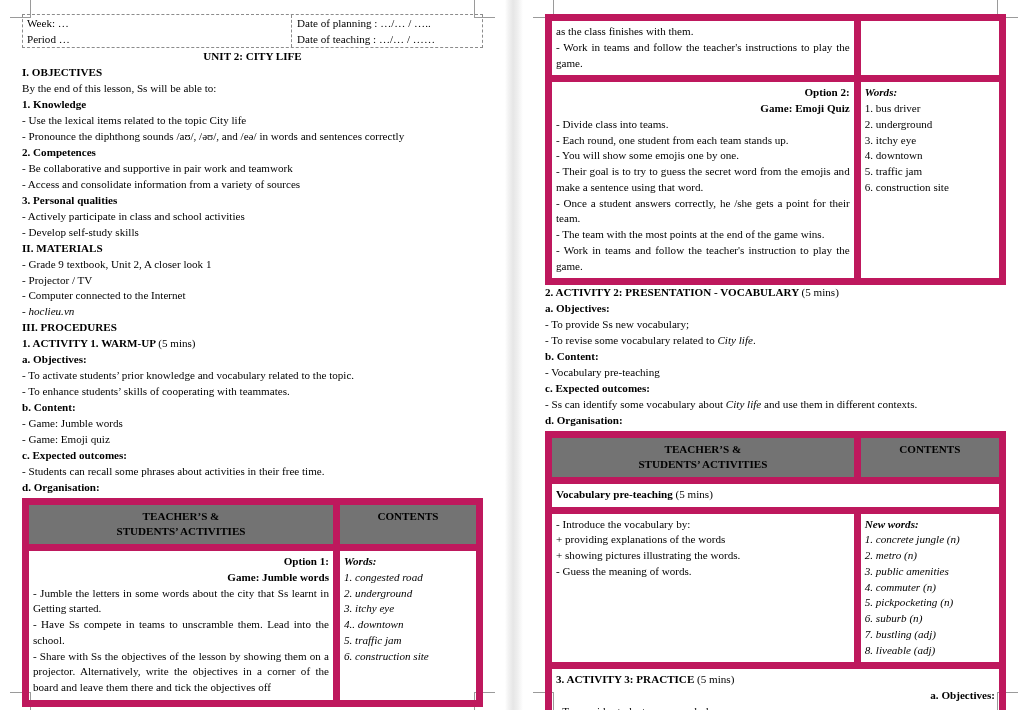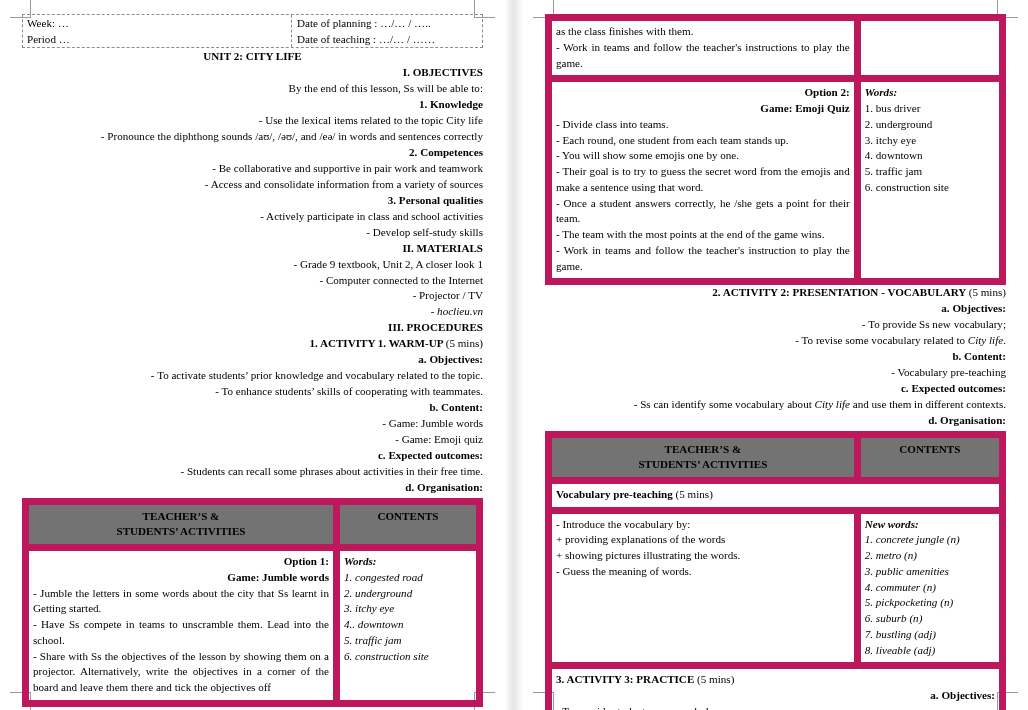--- a/index.html
+++ b/index.html
@@ -68,21 +68,21 @@
   }
   .hdrbox .cell {
     padding: 0 0 0 4px;
   }
   .hdrbox .cell.left  { width: 264px; border-right: 1px dashed #8c8c8c; }
   .hdrbox .cell.right { flex: 1; padding-left: 5px; }
   .hdrbox .line { white-space: nowrap; line-height: 1.45; }
 
   .title-block { text-align: center; font-weight: bold; line-height: 1.42; }
 
-  p.l { margin: 0; white-space: normal; text-align: right; }
+  p.l { margin: 0; white-space: normal; }
   p.l.b { font-weight: bold; }
   .it { font-style: italic; }
   .nb { font-weight: normal; }
 
   
   table.act {
     border-collapse: collapse;
     width: 100%;
     table-layout: fixed;
     margin-top: 2px;
@@ -151,22 +151,22 @@
       <p class="l b">2. Competences</p>
       <p class="l">- Be collaborative and supportive in pair work and teamwork</p>
       <p class="l">- Access and consolidate information from a variety of sources</p>
 
       <p class="l b">3. Personal qualities</p>
       <p class="l">- Actively participate in class and school activities</p>
       <p class="l">- Develop self-study skills</p>
 
       <p class="l b">II. MATERIALS</p>
       <p class="l">- Grade 9 textbook, Unit 2, A closer look 1</p>
+      <p class="l">- Projector / TV</p>
       <p class="l">- Computer connected to the Internet</p>
-      <p class="l">- Projector / TV</p>
       <p class="l it">- hoclieu.vn</p>
 
       <p class="l b">III. PROCEDURES</p>
       <p class="l b"><span>1. ACTIVITY 1. WARM-UP</span> <span class="nb">(5 mins)</span></p>
 
       <p class="l b">a. Objectives:</p>
       <p class="l">- To activate students’ prior knowledge and vocabulary related to the topic.</p>
       <p class="l">- To enhance students’ skills of cooperating with teammates.</p>
 
       <p class="l b">b. Content:</p>

